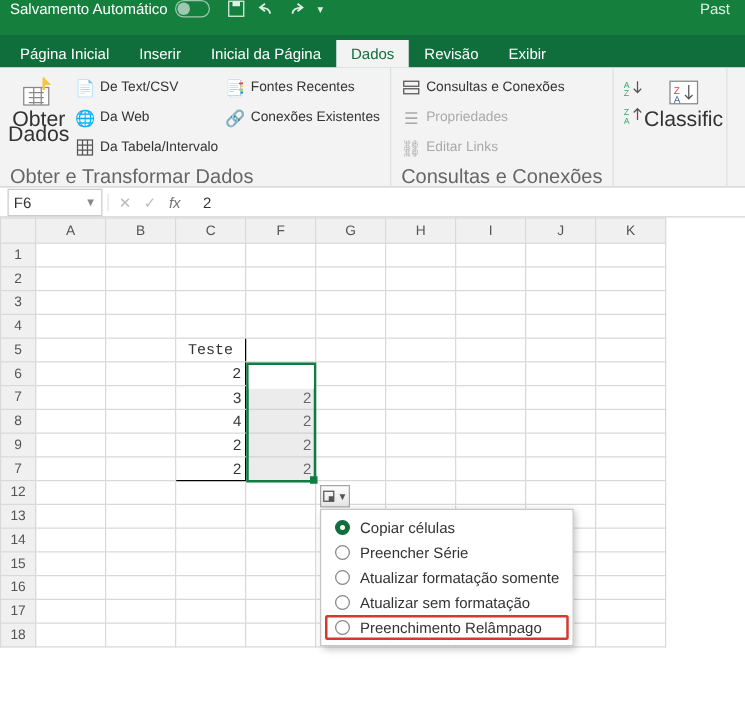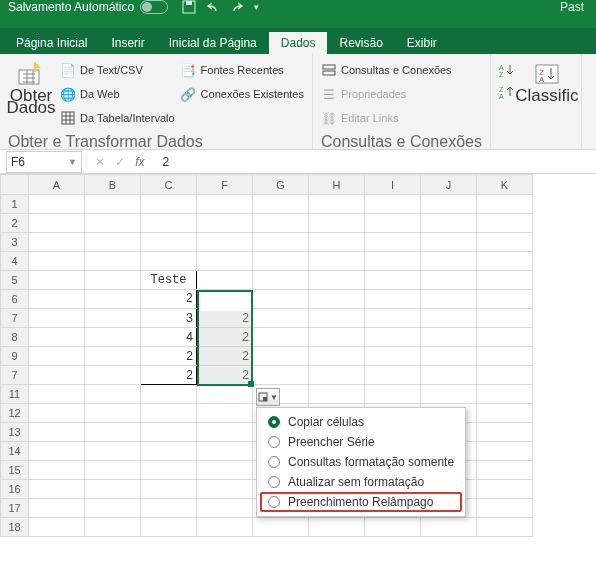--- a/index.html
+++ b/index.html
@@ -359,32 +359,20 @@
           <td class="cell"></td>
           <td class="cell right sb-l sb-r sb-b">2</td>
           <td class="cell right">2</td>
           <td class="cell"></td>
           <td class="cell"></td>
           <td class="cell"></td>
           <td class="cell"></td>
           <td class="cell"></td>
         </tr>
         <tr>
-          <th class="rowh">11</th>
-          <td class="cell"></td>
-          <td class="cell"></td>
-          <td class="cell"></td>
-          <td class="cell"></td>
-          <td class="cell"></td>
-          <td class="cell"></td>
-          <td class="cell"></td>
-          <td class="cell"></td>
-          <td class="cell"></td>
-        </tr>
-        <tr>
           <th class="rowh">12</th>
           <td class="cell"></td>
           <td class="cell"></td>
           <td class="cell"></td>
           <td class="cell"></td>
           <td class="cell"></td>
           <td class="cell"></td>
           <td class="cell"></td>
           <td class="cell"></td>
           <td class="cell"></td>
@@ -481,21 +469,21 @@
       <div class="af-item selected">
         <span class="radio"></span>
         <span>Copiar células</span>
       </div>
       <div class="af-item">
         <span class="radio"></span>
         <span>Preencher Série</span>
       </div>
       <div class="af-item">
         <span class="radio"></span>
-        <span>Consultas formatação somente</span>
+        <span>Atualizar formatação somente</span>
       </div>
       <div class="af-item">
         <span class="radio"></span>
         <span>Atualizar sem formatação</span>
       </div>
       <div class="af-item highlight">
         <span class="radio"></span>
         <span>Preenchimento Relâmpago</span>
       </div>
     </div>

